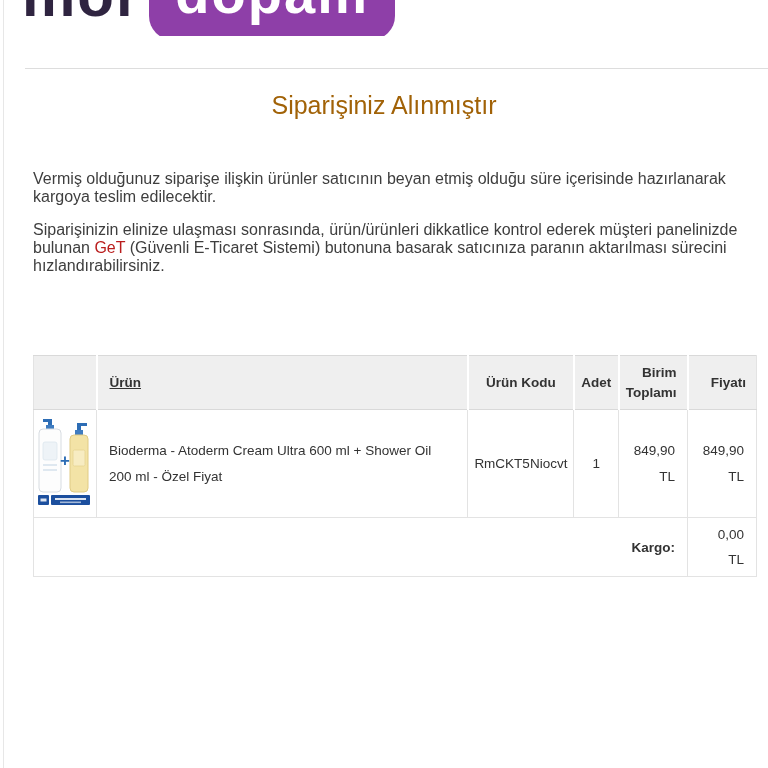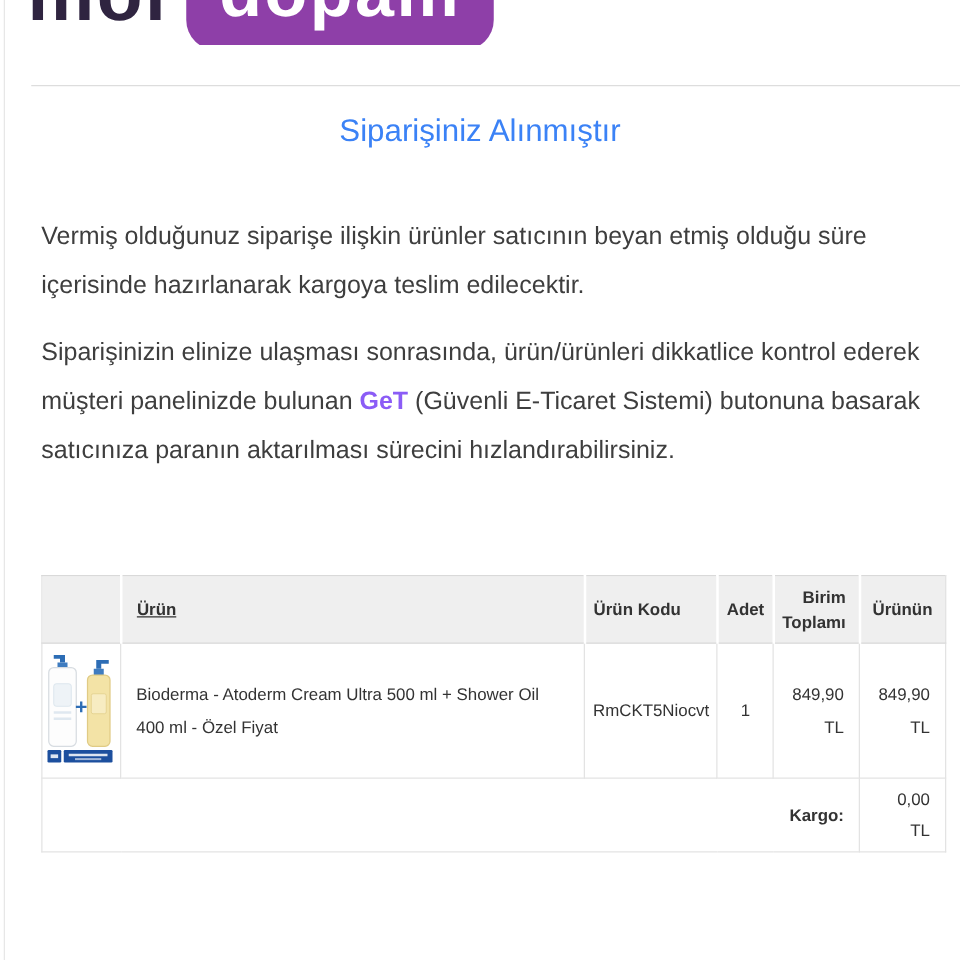--- a/index.html
+++ b/index.html
@@ -14,42 +14,42 @@
   
   .logo-strip { height:36px; overflow:hidden; position:relative; }
   .logo-inner { position:absolute; top:-44px; left:22px; display:flex; align-items:flex-start; gap:8px;
                 font-weight:bold; line-height:1; }
   .logo-mor  { color:#2f2440; font-size:60px; padding-top:10px; letter-spacing:2px; }
   .logo-pill { background:#8e3fa8; color:#ffffff; border-radius:24px;
                padding:10px 26px 18px 26px; font-size:56px; letter-spacing:2px; }
 
   .divider { border:none; border-top:1px solid #dddddd; margin:32px 0 0 25px; }
 
-  h1.title { text-align:center; font-weight:400; color:#3b82f6;
+  h1.title { text-align:center; font-weight:400; color:#a16207;
              font-size:25px; margin-top:22px; }
 
-  .content { margin:0 12px 0 33px; font-size:20px; line-height:39px; color:#3e3e3e; }
+  .content { margin:0 12px 0 33px; font-size:16px; line-height:18px; color:#3e3e3e; }
   .content p.p1 { margin-top:50px; }
   .content p.p2 { margin-top:15px; }
   .content p.p3 { margin-top:14px; }
-  .content b { font-weight:700; color:#8b5cf6; }
+  .content b { font-weight:400; color:#b91c1c; }
 
   table.order-table {
     width:724px; margin:80px 0 0 33px;
     border-collapse:collapse; font-size:13.5px; color:#333;
   }
   .order-table th, .order-table td { border:1px solid #e3e3e3; }
   .order-table thead th {
     background:#efefef; font-weight:700; height:54px;
     border-top:1px solid #d9d9d9; border-bottom:1px solid #d9d9d9;
     padding:4px 6px; line-height:20px;
   }
   .order-table thead th + th { border-left:2px solid #ffffff; }
   .order-table thead th.h-product { text-align:left; padding-left:12px;text-decoration:underline; }
-  .order-table thead th.h-code { text-align:left; }
+  .order-table thead th.h-code { text-align:center; }
   .order-table thead th.h-qty { }
   .order-table thead th.h-unit, .order-table thead th.h-total { text-align:right; padding-right:10px; }
 
   .order-table td { background:#ffffff; vertical-align:middle; }
   td.c-img { width:63px; height:106px; text-align:center; padding:6px 2px; }
   td.c-name { padding:8px 14px 8px 12px; line-height:26px; }
   td.c-code { padding:4px 6px; white-space:nowrap; }
   td.c-qty { text-align:center; }
   td.c-unit, td.c-total { text-align:right; padding:4px 12px; line-height:26px; }
 
@@ -90,21 +90,21 @@
       <col class="col-unit">
       <col class="col-total">
   </colgroup>
   <thead>
     <tr>
       <th></th>
       <th class="h-product">Ürün</th>
       <th class="h-code">Ürün Kodu</th>
       <th class="h-qty">Adet</th>
       <th class="h-unit">Birim Toplamı</th>
-      <th class="h-total">Ürünün</th>
+      <th class="h-total">Fiyatı</th>
     </tr>
   </thead>
   <tbody>
     <tr>
       <td class="c-img">
         <svg width="58" height="92" viewBox="0 0 58 92" aria-hidden="true">
           <rect x="12" y="3" width="4" height="6" fill="#2d6db5"></rect>
           <rect x="7" y="3" width="7" height="3" fill="#2d6db5"></rect>
           <rect x="10" y="9" width="8" height="5" fill="#3f7cc0"></rect>
           <rect x="3" y="13" width="22" height="63" rx="4" fill="#fdfdfd" stroke="#d7dce1" stroke-width="1"></rect>
@@ -117,21 +117,21 @@
           <rect x="39" y="14" width="8" height="6" fill="#3f7cc0"></rect>
           <rect x="34" y="19" width="18" height="57" rx="4" fill="#f3e3a6" stroke="#e0cb85" stroke-width="1"></rect>
           <rect x="37" y="34" width="12" height="16" rx="1.5" fill="#f7ecc2" stroke="#e6d493" stroke-width="0.8"></rect>
           <rect x="2" y="79" width="11" height="10" rx="1" fill="#1c4f9e"></rect>
           <rect x="15" y="79" width="39" height="10" rx="1" fill="#1c4f9e"></rect>
           <rect x="19" y="82" width="31" height="2" fill="#ffffff" opacity="0.85"></rect>
           <rect x="24" y="85.5" width="21" height="1.6" fill="#ffffff" opacity="0.6"></rect>
           <rect x="4.5" y="82.5" width="6" height="3" fill="#ffffff" opacity="0.85"></rect>
         </svg>
       </td>
-      <td class="c-name">Bioderma - Atoderm Cream Ultra 500 ml + Shower Oil 400 ml - Özel Fiyat</td>
+      <td class="c-name">Bioderma - Atoderm Cream Ultra 600 ml + Shower Oil 200 ml - Özel Fiyat</td>
       <td class="c-code">RmCKT5Niocvt</td>
       <td class="c-qty">1</td>
       <td class="c-unit">849,90 TL</td>
       <td class="c-total">849,90 TL</td>
     </tr>
     <tr class="summary-row">
       <td class="s-label" colspan="5">Kargo:</td>
       <td class="s-value">0,00 TL</td>
     </tr>
 

